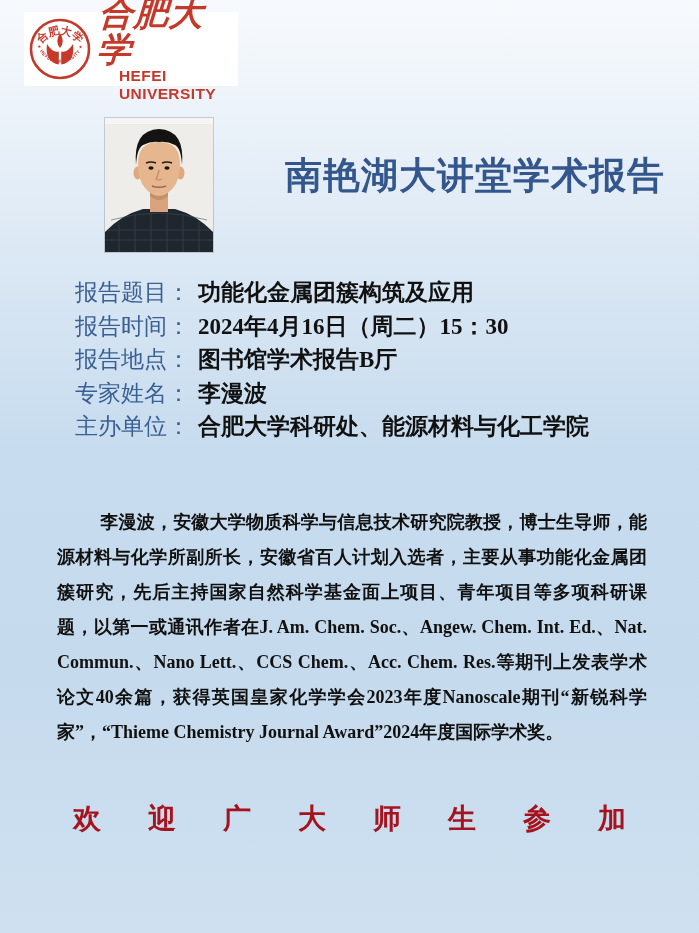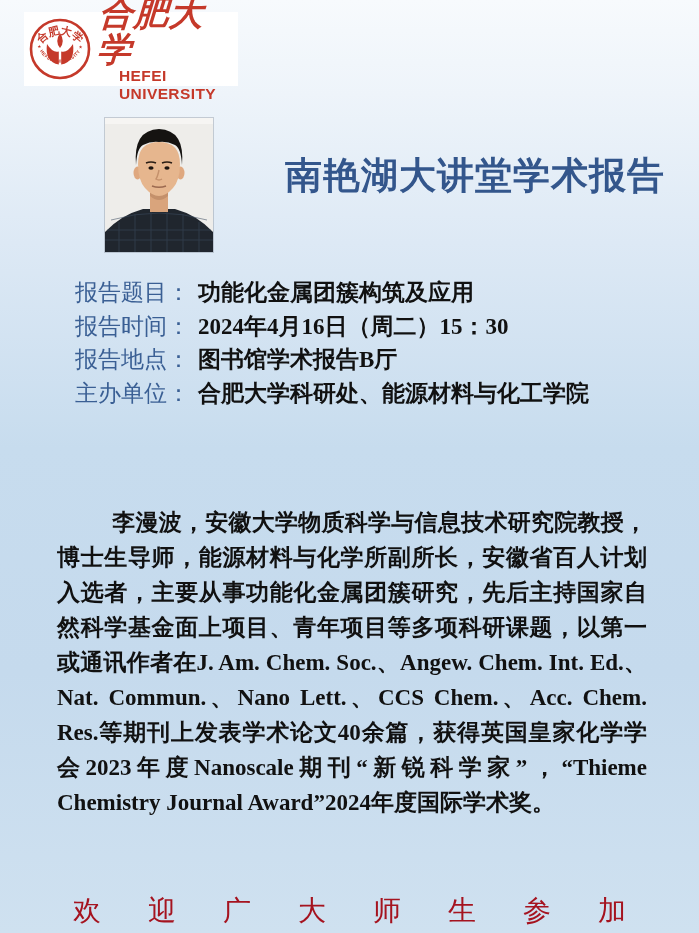--- a/index.html
+++ b/index.html
@@ -39,26 +39,26 @@
     position:absolute; left:195px; top:153px; width:470px; text-align:right;
     color:var(--title-blue); font-size:37px; font-weight:bold; letter-spacing:1px;
     line-height:1.25;
   }
   .fields{ position:absolute; left:75px; top:276px; width:580px; }
   .field-row{ font-size:23px; line-height:33.5px; white-space:nowrap; }
   .field-label{ color:var(--label-blue); font-weight:normal; margin-right:8px; }
   .field-value{ color:var(--body-text); font-weight:bold; }
   .bio{
     position:absolute; left:57px; top:505px; width:590px;
-    color:var(--body-text); font-size:23px; line-height:35px; font-weight:bold;
+    color:var(--body-text); font-size:18px; line-height:35px; font-weight:bold;
     text-align:justify; text-indent:2.4em;
   }
   .footer{
-    position:absolute; left:0; top:892px; width:100%; text-align:center;
-    color:var(--footer-red); font-size:28px; font-weight:normal;
+    position:absolute; left:0; top:800px; width:100%; text-align:center;
+    color:var(--footer-red); font-size:28px; font-weight:bold;
     letter-spacing:47px; text-indent:47px; white-space:nowrap;
   }
 </style>
 </head>
 <body>
 
 <div class="poster">
 
   <div class="logo-block">
     <svg class="seal" viewBox="0 0 64 64" aria-hidden="true">
@@ -123,20 +123,23 @@
     <div class="field-row">
       <span class="field-label">报告题目：</span><span class="field-value">功能化金属团簇构筑及应用</span>
     </div>
     <div class="field-row">
       <span class="field-label">报告时间：</span><span class="field-value">2024年4月16日（周二）15：30</span>
     </div>
     <div class="field-row">
       <span class="field-label">报告地点：</span><span class="field-value">图书馆学术报告B厅</span>
     </div>
     <div class="field-row">
+      <span class="field-label">专家姓名：</span><span class="field-value">李漫波</span>
+    </div>
+    <div class="field-row">
       <span class="field-label">主办单位：</span><span class="field-value">合肥大学科研处、能源材料与化工学院</span>
     </div>
   </div>
 
   <div class="bio">李漫波，安徽大学物质科学与信息技术研究院教授，博士生导师，能源材料与化学所副所长，安徽省百人计划入选者，主要从事功能化金属团簇研究，先后主持国家自然科学基金面上项目、青年项目等多项科研课题，以第一或通讯作者在J. Am. Chem. Soc.、Angew. Chem. Int. Ed.、Nat. Commun.、Nano Lett.、CCS Chem.、Acc. Chem. Res.等期刊上发表学术论文40余篇，获得英国皇家化学学会2023年度Nanoscale期刊“新锐科学家”，“Thieme Chemistry Journal Award”2024年度国际学术奖。</div>
 
   <div class="footer">欢迎广大师生参加</div>
 
 </div>
 

